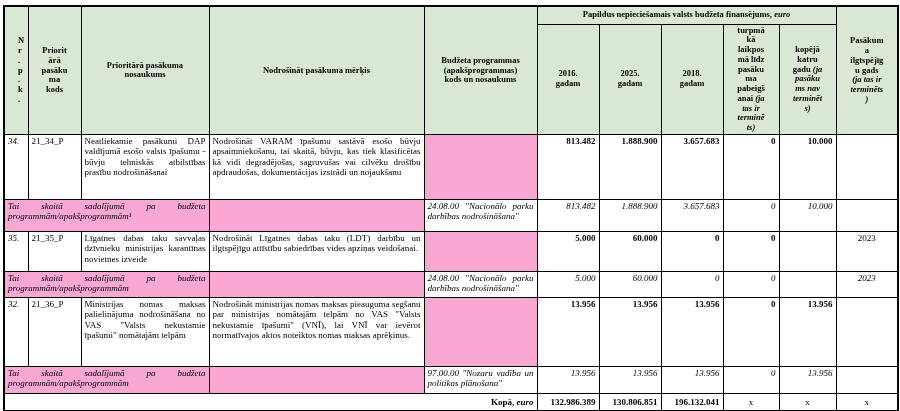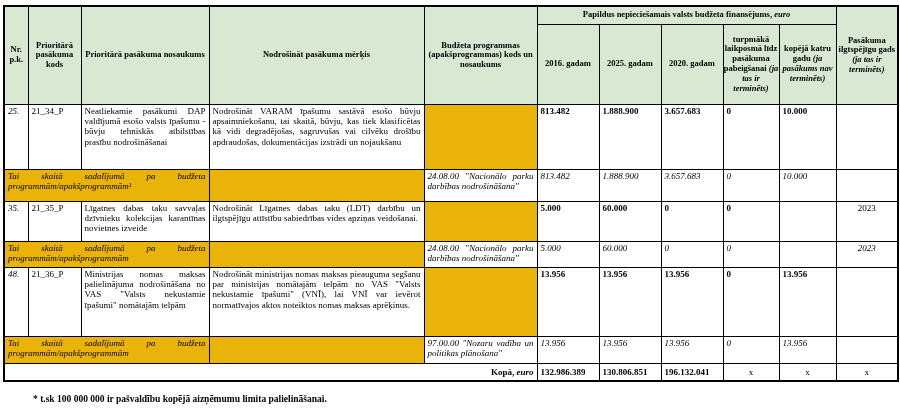--- a/index.html
+++ b/index.html
@@ -25,26 +25,26 @@
     vertical-align: top;
     overflow: hidden;
     word-wrap: break-word;
   }
   .budget thead th {
     background: #d9e8d2;
     font-weight: bold;
     text-align: center;
     vertical-align: middle;
     font-size: 8.5px;
-    padding: 1px 0;
+    padding: 1px 13px;
   }
-  .green { background: #eab308; }
+  .green { background: #f9a8d4; }
   .it { font-style: italic; }
   .just { text-align: justify; }
-  .num { font-weight: bold; padding-right: 3px; }
+  .num { text-align: right; font-weight: bold; padding-right: 3px; }
   tr.sub td.num { font-weight: normal; font-style: italic; }
   tr.sub td.gads { font-style: italic; }
   .gads { text-align: center; margin-left: 36px; }
   .nrcell { font-style: italic; }
   .sublabel { font-style: italic; text-align: justify; }
   .subprog { font-style: italic; text-align: justify; }
   tr.total td { vertical-align: middle; height: 18px; }
   .total-label { text-align: right; font-weight: bold; padding-right: 5px; }
   .xcell { text-align: center; vertical-align: middle; }
   .footnote {
@@ -77,29 +77,29 @@
         <th rowspan="2"><span>Prioritārā pasākuma kods</span></th>
         <th rowspan="2"><span>Prioritārā pasākuma nosaukums</span></th>
         <th rowspan="2"><span>Nodrošināt pasākuma mērķis</span></th>
         <th rowspan="2"><span>Budžeta programmas (apakšprogrammas) kods un nosaukums</span></th>
         <th colspan="5"><span>Papildus nepieciešamais valsts budžeta finansējums,</span> <span class="it">euro</span></th>
         <th rowspan="2"><span>Pasākuma ilgtspējīgu gads</span> <span class="it">(ja tas ir terminēts)</span></th>
       </tr>
       <tr style="height:80px">
         <th><span>2016. gadam</span></th>
         <th><span>2025. gadam</span></th>
-        <th><span>2020. gadam</span></th>
+        <th><span>2018. gadam</span></th>
         <th><span>turpmākā laikposmā līdz pasākuma pabeigšanai</span> <span class="it">(ja tas ir terminēts)</span></th>
         <th><span>kopējā katru gadu</span> <span class="it">(ja pasākums nav terminēts)</span></th>
       </tr>
     </thead>
     <tbody>
 
       <tr style="height:65px">
-        <td class="nrcell">25.</td>
+        <td class="nrcell">34.</td>
         <td>21_34_P</td>
         <td class="just">Neatliekamie pasākumi DAP valdījumā esošo valsts īpašumu - būvju tehniskās atbilstības prasību nodrošināšanai</td>
         <td class="just">Nodrošināt VARAM īpašumu sastāvā esošo būvju apsaimniekošanu, tai skaitā, būvju, kas tiek klasificētas kā vidi degradējošas, sagruvušas vai cilvēku drošību apdraudošas, dokumentācijas izstrādi un nojaukšanu</td>
         <td class="green"></td>
         <td class="num">813.482</td>
         <td class="num">1.888.900</td>
         <td class="num">3.657.683</td>
         <td class="num">0</td>
         <td class="num">10.000</td>
         <td class="gads"></td>
@@ -112,21 +112,21 @@
         <td class="num">1.888.900</td>
         <td class="num">3.657.683</td>
         <td class="num">0</td>
         <td class="num">10.000</td>
         <td class="gads"></td>
       </tr>
 
       <tr style="height:40px">
         <td class="nrcell">35.</td>
         <td>21_35_P</td>
-        <td class="just">Līgatnes dabas taku savvaļas dzīvnieku kolekcijas karantīnas novietnes izveide</td>
+        <td class="just">Līgatnes dabas taku savvaļas dzīvnieku ministrijas karantīnas novietnes izveide</td>
         <td class="just">Nodrošināt Līgatnes dabas taku (LDT) darbību un ilgtspējīgu attīstību sabiedrības vides apziņas veidošanai.</td>
         <td class="green"></td>
         <td class="num">5.000</td>
         <td class="num">60.000</td>
         <td class="num">0</td>
         <td class="num">0</td>
         <td class="num"></td>
         <td class="gads">2023</td>
       </tr>
       <tr class="sub" style="height:26px">
@@ -135,21 +135,21 @@
         <td class="subprog">24.08.00 "Nacionālo parku darbības nodrošināšana"</td>
         <td class="num">5.000</td>
         <td class="num">60.000</td>
         <td class="num">0</td>
         <td class="num">0</td>
         <td class="num"></td>
         <td class="gads">2023</td>
       </tr>
 
       <tr style="height:69px">
-        <td class="nrcell">48.</td>
+        <td class="nrcell">32.</td>
         <td>21_36_P</td>
         <td class="just">Ministrijas nomas maksas palielinājuma nodrošināšana no VAS "Valsts nekustamie īpašumi" nomātajām telpām</td>
         <td class="just">Nodrošināt ministrijas nomas maksas pieauguma segšanu par ministrijas nomātajām telpām no VAS "Valsts nekustamie īpašumi" (VNĪ), lai VNĪ var ievērot normatīvajos aktos noteiktos nomas maksas aprēķinus.</td>
         <td class="green"></td>
         <td class="num">13.956</td>
         <td class="num">13.956</td>
         <td class="num">13.956</td>
         <td class="num">0</td>
         <td class="num">13.956</td>
         <td class="gads"></td>

